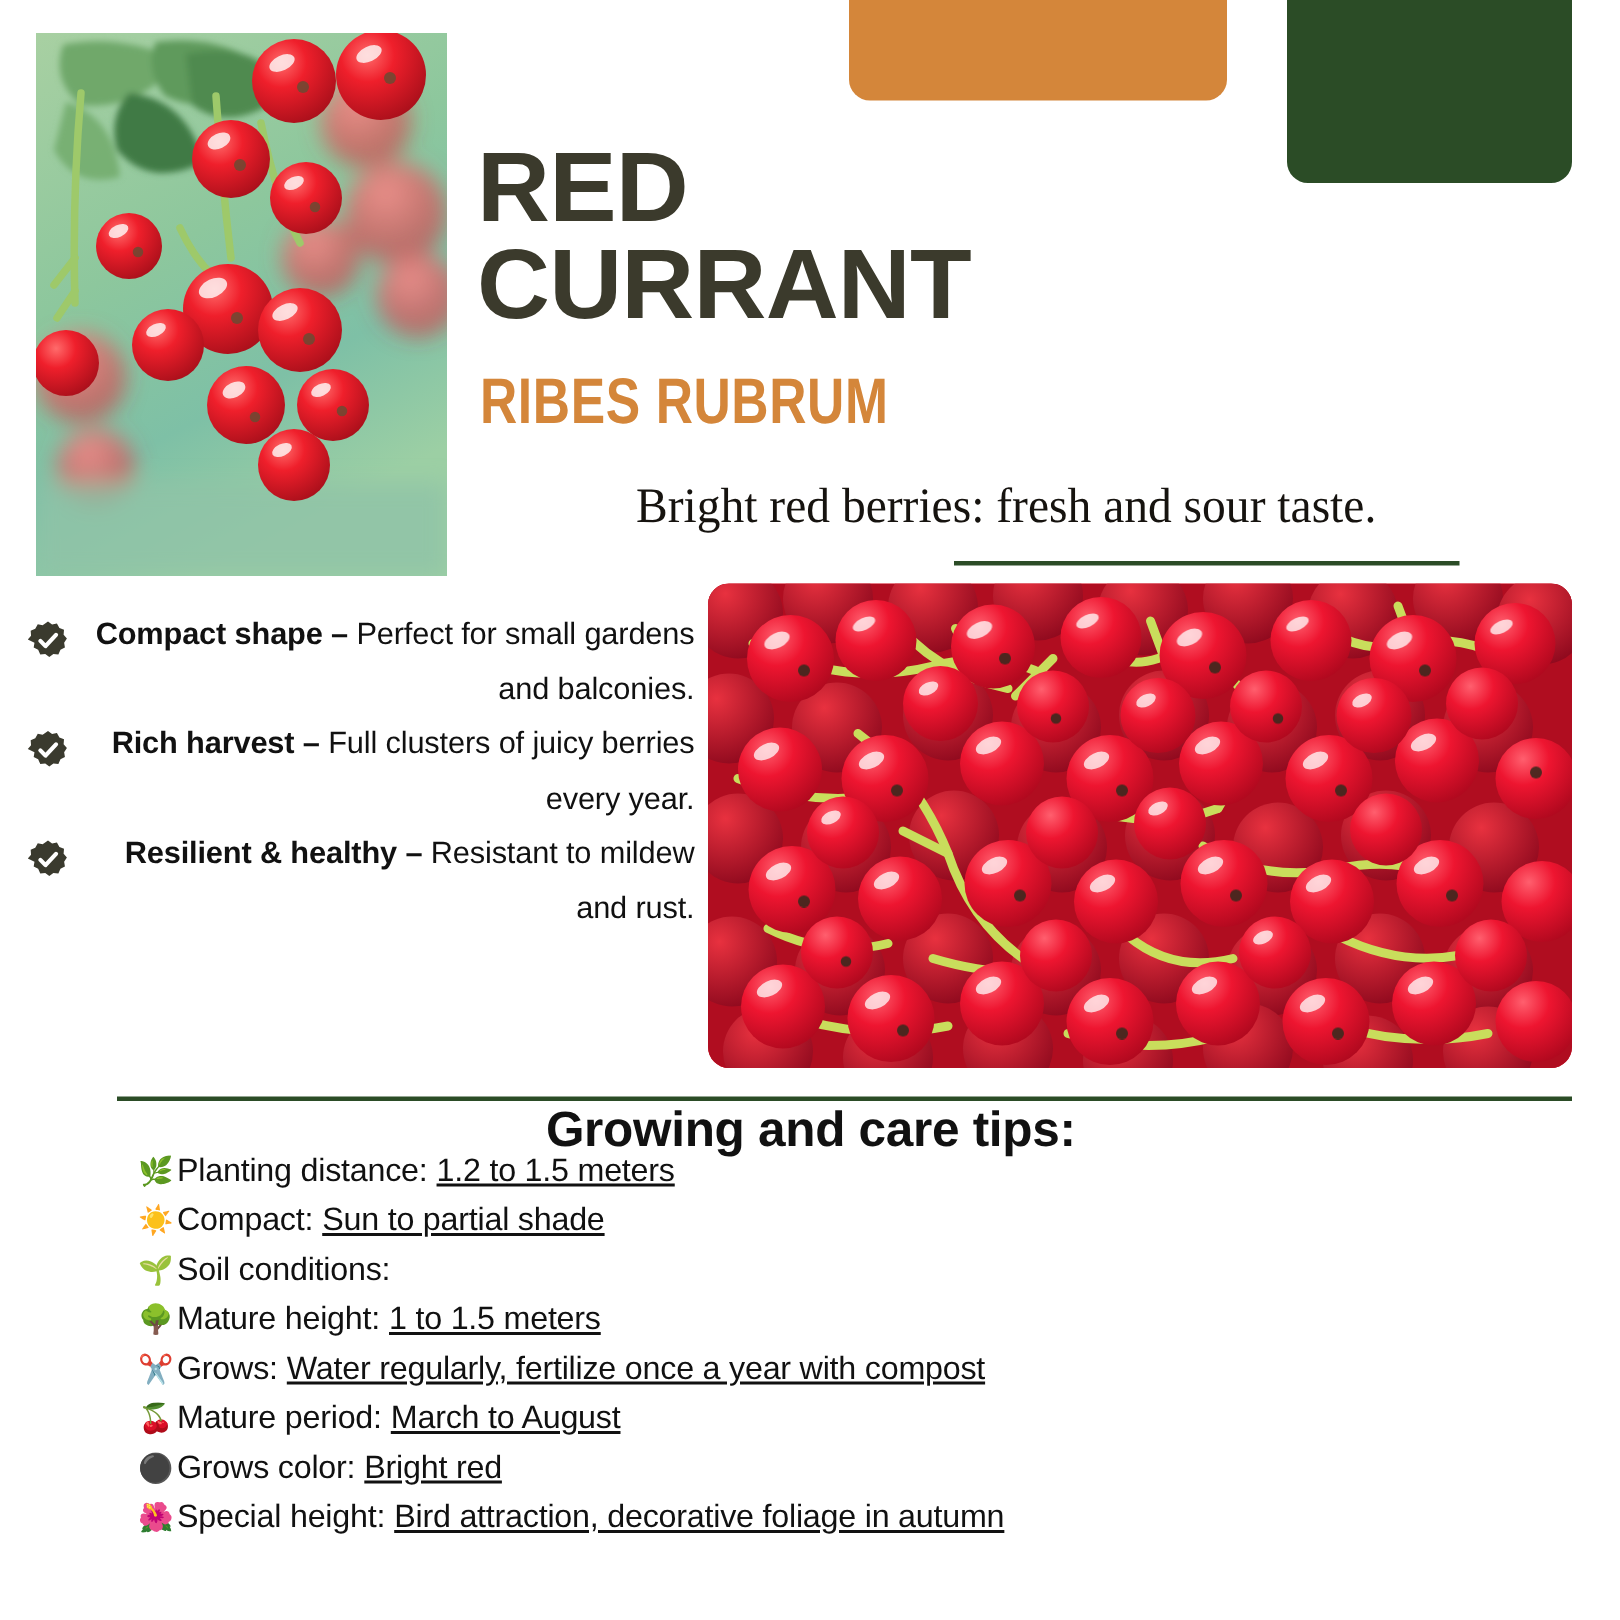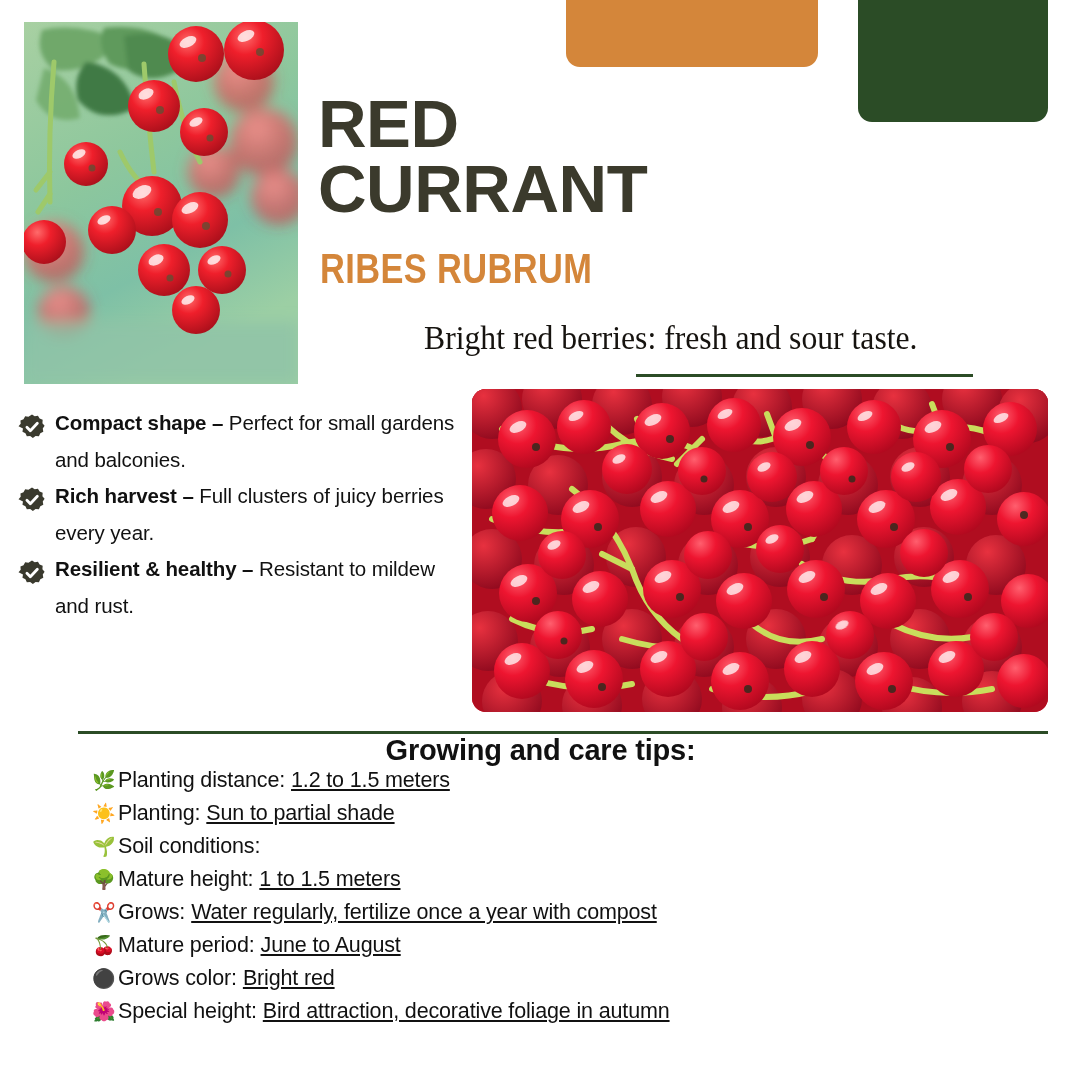--- a/index.html
+++ b/index.html
@@ -73,20 +73,21 @@
   }
 
   
   .features{
     position:absolute;left:18px;top:405px;width:445px;
   }
   .feature-row{
     display:flex;
     align-items:flex-start;
     margin-bottom:0px;
+    text-align:right;
   }
   .badge{
     flex:0 0 auto;
     width:28px;height:28px;
     margin-top:8px;margin-right:9px;
   }
   .badge svg{display:block;width:28px;height:28px;}
   .feature-text{
     font-size:20.5px;
     line-height:36.5px;
@@ -96,21 +97,21 @@
   .feature-text b{font-weight:bold;}
 
   
   .tips-rule{
     position:absolute;left:78px;top:731px;width:970px;height:3px;
     background:#2b4c26;
   }
   .tips-title{
     position:absolute;left:78px;top:734px;width:925px;
     text-align:center;
-    font-size:29px;
+    font-size:33px;
     font-weight:bold;
     color:#111111;
     letter-spacing:-0.2px;
   }
   .tips-list{
     position:absolute;left:92px;top:768px;width:980px;
   }
   .tip-row{
     display:flex;
     align-items:baseline;
@@ -482,21 +483,21 @@
 <div class="tips-list">
 
   <div class="tip-row">
     <span class="tip-icon">🌿</span>
     <span class="tip-label">Planting distance:</span>
     <span class="tip-value">1.2 to 1.5 meters</span>
   </div>
 
   <div class="tip-row">
     <span class="tip-icon">☀️</span>
-    <span class="tip-label">Planting:</span>
+    <span class="tip-label">Compact:</span>
     <span class="tip-value">Sun to partial shade</span>
   </div>
 
   <div class="tip-row">
     <span class="tip-icon">🌱</span>
     <span class="tip-label">Soil conditions:</span>
   </div>
 
   <div class="tip-row">
     <span class="tip-icon">🌳</span>
@@ -506,21 +507,21 @@
 
   <div class="tip-row">
     <span class="tip-icon">✂️</span>
     <span class="tip-label">Grows:</span>
     <span class="tip-value">Water regularly, fertilize once a year with compost</span>
   </div>
 
   <div class="tip-row">
     <span class="tip-icon">🍒</span>
     <span class="tip-label">Mature period:</span>
-    <span class="tip-value">June to August</span>
+    <span class="tip-value">March to August</span>
   </div>
 
   <div class="tip-row">
     <span class="tip-icon">⚫</span>
     <span class="tip-label">Grows color:</span>
     <span class="tip-value">Bright red</span>
   </div>
 
   <div class="tip-row">
     <span class="tip-icon">🌺</span>

